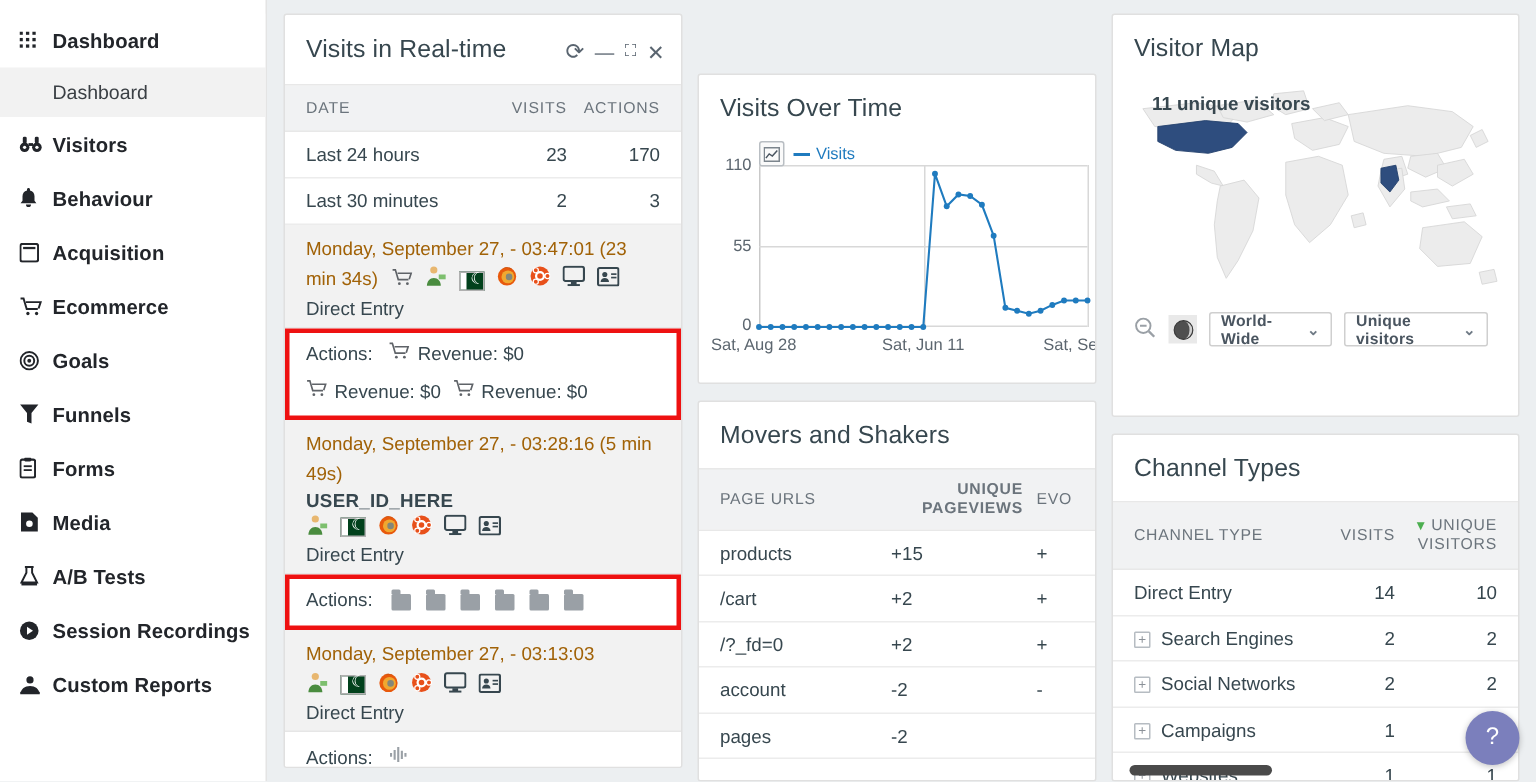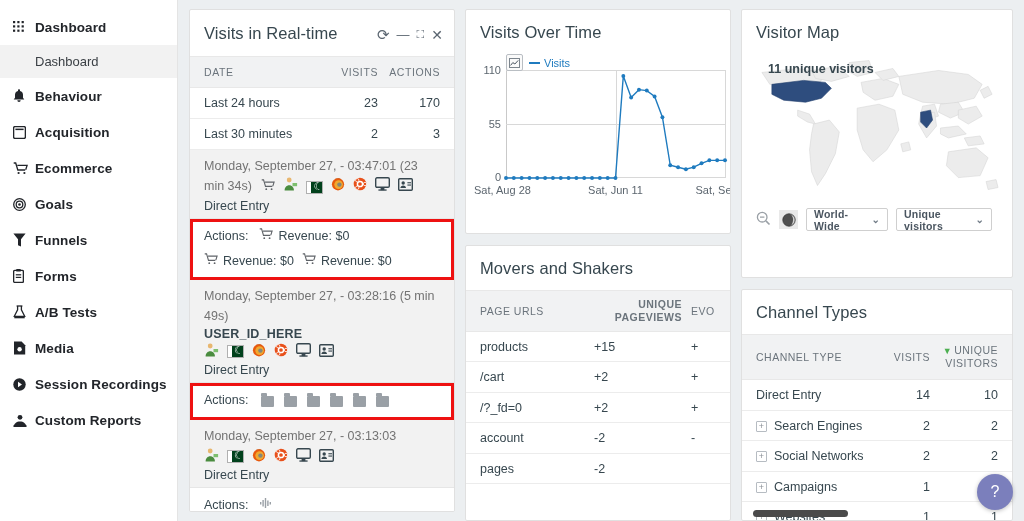--- a/index.html
+++ b/index.html
@@ -89,21 +89,21 @@
     font-size: 12.5px; color: #37474f;
     height: 31px; border-bottom: 1px solid #ececec;
   }
   .rt-body td.c1 { padding-left: 14px; }
   .rt-body td.c2 { text-align: right; }
   .rt-body td.c3 { text-align: right; padding-right: 14px; }
 
   
   .vlog { font-size: 12.5px; }
   .v-entry { background: #f2f2f2; padding: 6px 14px 5px 14px; border-bottom: 1px solid #e6e6e6; }
-  .v-date { line-height: 1.62; color: #737373; }
+  .v-date { line-height: 1.62; color: #a16207; }
   .v-userid { font-weight: bold; color: #37474f; padding-top: 1px; letter-spacing: .2px; }
   .v-iconrow { display: flex; align-items: center; gap: 8px; padding: 2px 0 1px 0; }
   .v-ref { padding-top: 2px; color: #37474f; }
   .v-inline { display: inline-flex; align-items: center; vertical-align: middle; }
 
   .act-row {
     background: #ffffff; padding: 8px 12px 8px 14px;
     display: flex; flex-wrap: wrap; align-items: center;
     gap: 5px 8px; line-height: 1.55; border-bottom: 1px solid #ececec;
   }
@@ -130,21 +130,21 @@
   .folder-ic {
     width: 13px; height: 11px; background: #9aa0a6; border-radius: 1px;
     position: relative; display: inline-block;
   }
   .folder-ic::before {
     content: ""; position: absolute; left: 0; top: -2.5px;
     width: 6px; height: 3px; background: #9aa0a6; border-radius: 1px 1px 0 0;
   }
 
   
-  .chart-widget { height: 243px; }
+  .chart-widget { height: 243px; margin-top: 40px; }
   .chart-area { position: relative; height: 150px; margin: 4px 0 0 0; }
   .chart-legend {
     position: absolute; left: 40px; top: -4px;
     display: flex; align-items: center; gap: 6px; z-index: 5;
   }
   .legend-btn {
     width: 17px; height: 17px; border: 1px solid #b9bec3;
     background: #fafafa; border-radius: 2px;
     display: flex; align-items: center; justify-content: center;
   }
@@ -267,20 +267,36 @@
         </g>
           </svg>
       </span>
       <span class="lbl">Dashboard</span>
     </div>
 
     <div class="nav-sub">
       <span class="lbl">Dashboard</span>
     </div>
 
+    <div class="nav-item">
+      <span class="ico">
+        <svg class="si" width="15" height="11" viewBox="0 0 15 11">
+            <g fill="#22252a">
+        <circle cx="3.4" cy="7.2" r="3.2"></circle>
+              <circle cx="11.6" cy="7.2" r="3.2"></circle>
+        <rect x="2.2" y="0" width="2.6" height="4.5" rx="1"></rect>
+              <rect x="10.2" y="0" width="2.6" height="4.5" rx="1"></rect>
+        <rect x="6" y="4.4" width="3" height="1.9"></rect>
+            </g>
+        <circle cx="3.4" cy="7.2" r="1.1" fill="#fff"></circle>
+            <circle cx="11.6" cy="7.2" r="1.1" fill="#fff"></circle>
+          </svg>
+      </span>
+      <span class="lbl">Visitors</span>
+    </div>
 
     <div class="nav-item">
       <span class="ico">
         <svg class="si" width="12" height="14" viewBox="0 0 12 14">
             <g fill="#22252a">
         <path d="M6 0.3c.6 0 1 .4 1 1v.7a4 4 0 0 1 3 3.8v3l1.3 1.7H.7L2 8.8v-3a4 4 0 0 1 3-3.8V1.3c0-.6.4-1 1-1z"></path>
         <path d="M4.3 11.3h3.4a1.7 1.7 0 0 1-3.4 0z"></path>
             </g>
           </svg>
       </span>
@@ -345,40 +361,40 @@
               <rect x="2.8" y="7.8" width="5.4" height="1.2"></rect>
             </g>
           </svg>
       </span>
       <span class="lbl">Forms</span>
     </div>
 
     <div class="nav-item">
       <span class="ico">
         <svg class="si" width="13" height="14" viewBox="0 0 13 14">
+            <g fill="#22252a">
+        <path d="M1 .6h7.6l3.6 3.6v9.2H1z"></path>
+            </g>
+        <circle cx="6.6" cy="8.2" r="2.2" fill="#fff"></circle>
+          </svg>
+      </span>
+      <span class="lbl">Media</span>
+    </div>
+
+    <div class="nav-item">
+      <span class="ico">
+        <svg class="si" width="13" height="14" viewBox="0 0 13 14">
             <g fill="none" stroke="#22252a" stroke-width="1.3">
         <path d="M4.6 1v3.8L1.3 11.3h10.4L8.4 4.8V1"></path>
               <path d="M3.6 1h5.8"></path>
             </g>
         <rect x="1.3" y="11.5" width="10.4" height="1.8" fill="#22252a"></rect>
           </svg>
       </span>
       <span class="lbl">A/B Tests</span>
-    </div>
-
-    <div class="nav-item">
-      <span class="ico">
-        <svg class="si" width="13" height="14" viewBox="0 0 13 14">
-            <g fill="#22252a">
-        <path d="M1 .6h7.6l3.6 3.6v9.2H1z"></path>
-            </g>
-        <circle cx="6.6" cy="8.2" r="2.2" fill="#fff"></circle>
-          </svg>
-      </span>
-      <span class="lbl">Media</span>
     </div>
 
 
     <div class="nav-item">
       <span class="ico">
         <svg class="si" width="13" height="13" viewBox="0 0 13 13">
         <circle cx="6.5" cy="6.5" r="6.2" fill="#22252a"></circle>
         <path d="M5 3.8l4 2.7-4 2.7z" fill="#fff"></path>
           </svg>
       </span>

